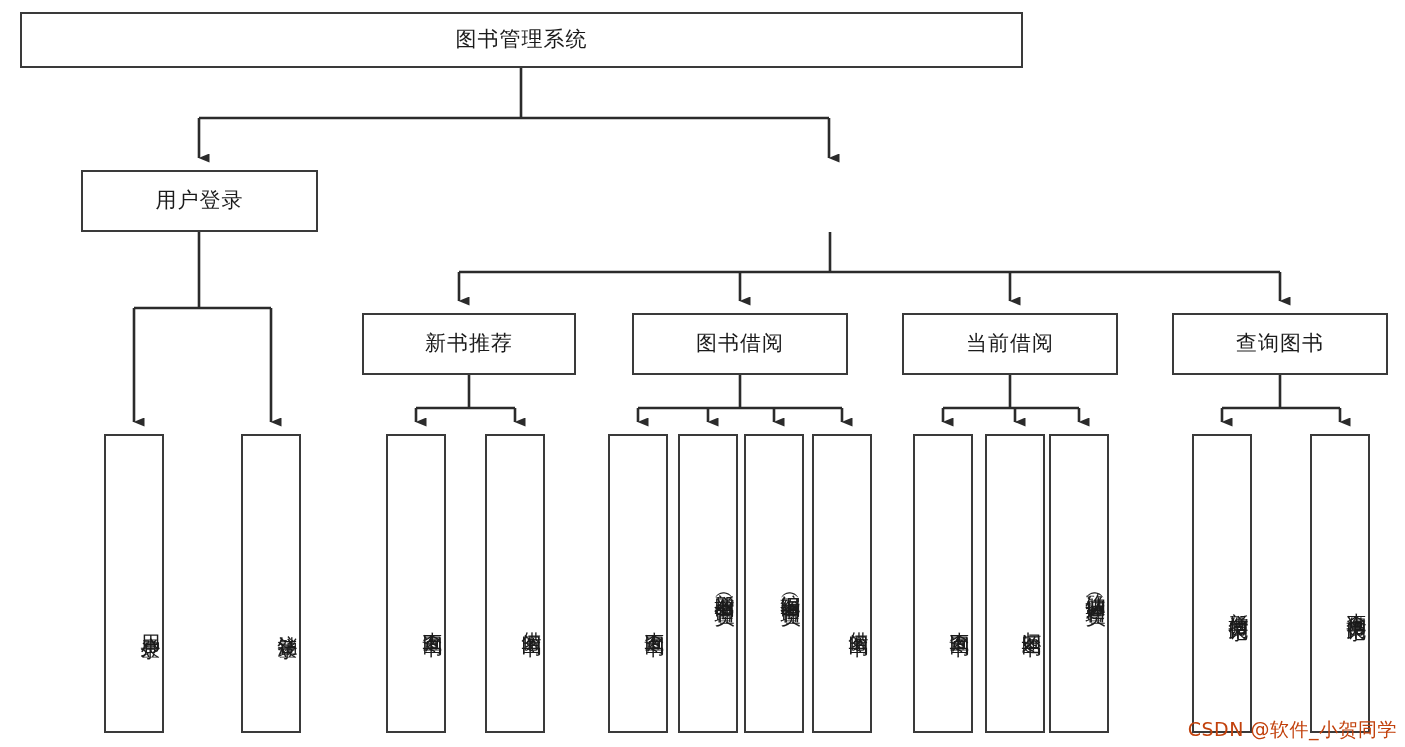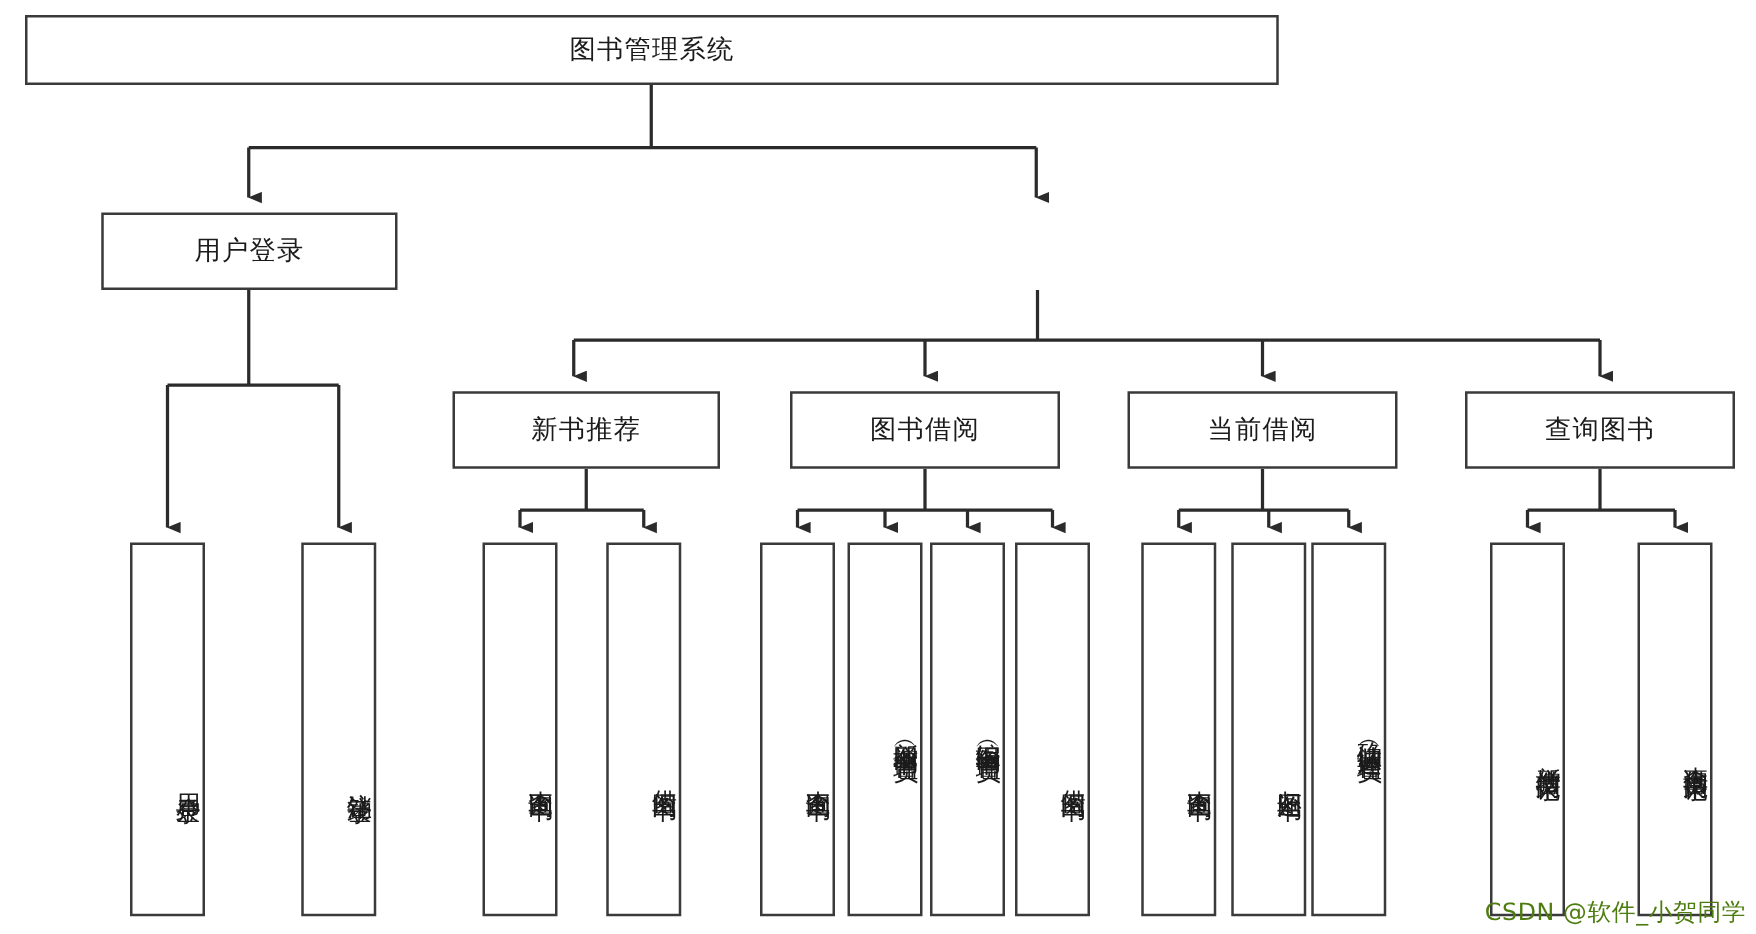--- a/index.html
+++ b/index.html
@@ -53,21 +53,21 @@
     top: 0;
     width: 1405px;
     height: 747px;
     pointer-events: none;
   }
   .watermark {
     position: absolute;
     right: 8px;
     bottom: 4px;
     font-size: 19px;
-    color: #4d7c0f;
+    color: #c2410c;
     letter-spacing: 0.5px;
     white-space: nowrap;
   }
 </style>
 </head>
 <body>
 
 <div id="canvas">
 
   <svg class="links" viewBox="0 0 1405 747">

